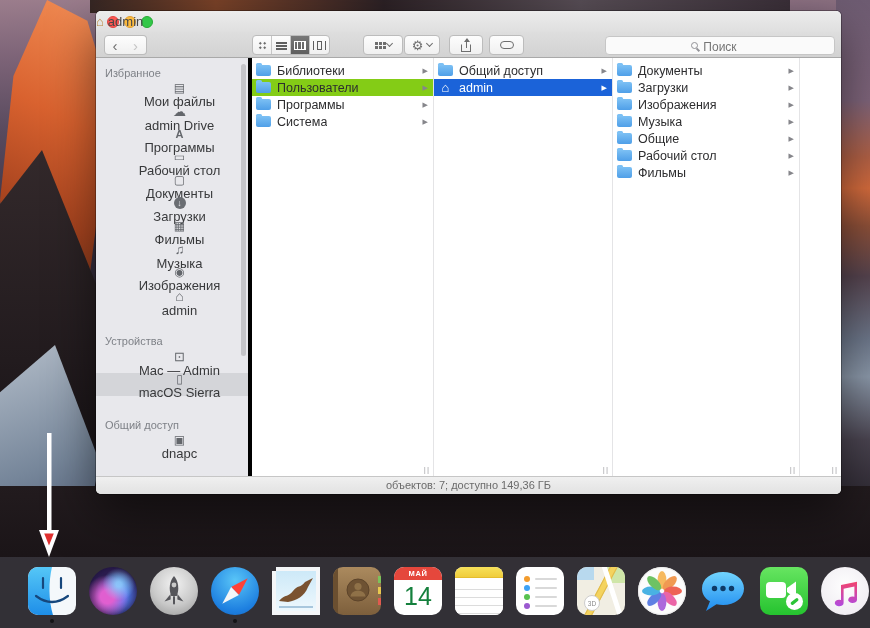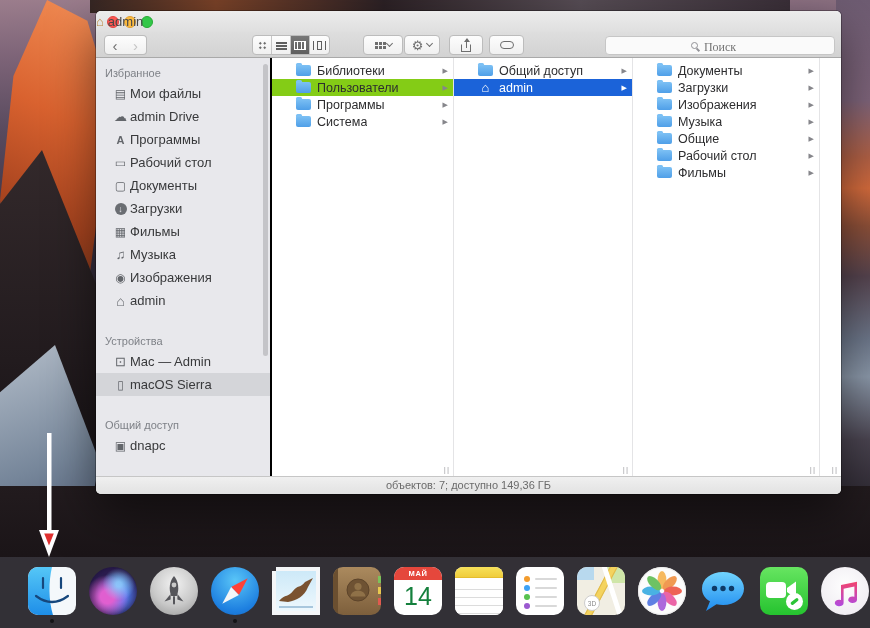--- a/index.html
+++ b/index.html
@@ -69,33 +69,33 @@
   .btn-share { left:353px; width:34px; }
   .share-g { position:relative; width:10px; height:8px; border:1px solid #6e6e6e; border-top-color:transparent; margin-top:5px; }
   .share-g::after { content:""; position:absolute; left:3.6px; top:-6px; width:1.4px; height:9px; background:#6e6e6e; }
   .share-g::before { content:""; position:absolute; left:1.6px; top:-7px; width:0; height:0;
     border-left:3px solid transparent; border-right:3px solid transparent; border-bottom:4px solid #6e6e6e; }
   .btn-tag { left:393px; width:35px; }
   .tag-g { width:14px; height:8px; border:1.4px solid #6e6e6e; border-radius:4px; }
   .searchfield { position:absolute; left:509px; top:3.5px; width:230px; height:19px;
     background:#fafafa; border:1px solid #c6c6c6; border-radius:4px; }
   .searchfield input { width:100%; height:100%; border:none; background:transparent; outline:none;
-    text-align:center; font-size:12px; color:#8e8e93; font-family:Liberation Serif, serif; }
+    text-align:center; font-size:12px; color:#8e8e93; font-family:Liberation Sans, sans-serif; }
   .mag { position:absolute; left:calc(50% - 29px); top:5px; width:7px; height:7px;
     border:1.4px solid #929297; border-radius:50%; }
   .mag::after { content:""; position:absolute; left:5px; top:5.5px; width:1.5px; height:4px;
     background:#929297; transform:rotate(-45deg); }
 
   
   .content { position:absolute; top:47px; bottom:18px; left:0; right:0; display:flex; overflow:hidden; }
-  .sidebar { width:176px; background:#e8e8ec; border-right:2px solid #000000; position:relative;
+  .sidebar { width:156px; background:#e8e8ec; border-right:4px solid #000000; position:relative;
     padding-top:6px; overflow:hidden; flex:none; }
   .sb-header { height:18px; line-height:18px; padding-left:9px; font-size:11px; color:#7e8187; }
   .sb-header.gap { margin-top:20px; }
-  .sb-item { height:23px; display:flex; align-items:center; padding-left:15px; font-size:13px; color:#38393b; }
+  .sb-item { height:23px; display:flex; align-items:center; padding-left:15px; font-size:13px; color:#38393b;flex-direction:column; }
   .sb-item.sel { background:#d4d5d9; }
   .sb-ic { width:19px; flex:none; text-align:center; color:#63666b; font-size:12px; line-height:1; }
   .ic-docsstack::after { content:"▤"; }
   .ic-cloud::after { content:"☁"; font-size:13px; }
   .ic-apps::after { content:"A"; font-weight:bold; font-size:11px; }
   .ic-desktop::after { content:"▭"; }
   .ic-doc::after { content:"▢"; }
   .ic-movies::after { content:"▦"; }
   .ic-music::after { content:"♫"; font-size:13px; }
   .ic-pics::after { content:"◉"; }
@@ -106,21 +106,21 @@
   .ic-down { display:inline-flex; align-items:center; justify-content:center; }
   .ic-down i { width:12px; height:12px; border-radius:50%; background:#6a6d72; color:#e8e8ec;
     font-size:9px; line-height:12px; text-align:center; font-style:normal; display:block; }
   .ic-down i::after { content:"↓"; }
   .ic-tagred i { display:block; width:11px; height:11px; border-radius:50%; background:#e2574e; margin:0 auto; }
   .sb-scroll { position:absolute; right:2px; top:6px; width:5px; height:292px; background:#c4c4c8; border-radius:3px; }
 
   .cols { flex:1; display:flex; background:#fff; }
   .col { border-right:1px solid #e4e4e6; padding-top:4px; position:relative; overflow:hidden; }
   .col1 { width:182px; } .col2 { width:179px; } .col3 { width:187px; } .col4 { flex:1; border-right:none; }
-  .crow { height:17px; display:flex; align-items:center; padding:0 5px 0 24px; font-size:12.5px; color:#2d2d2f;justify-content:space-between; }
+  .crow { height:17px; display:flex; align-items:center; padding:0 5px 0 4px; font-size:12.5px; color:#2d2d2f;justify-content:space-between; }
   .crow.sel-inactive { background:#84cc16; }
   .crow.sel-active { background:#1b63d9; color:#fff; }
   .folder { width:15px; height:11px; flex:none; background:linear-gradient(#7cc0f4,#4f9fe8);
     border-radius:1.5px 2px 2px 2px; position:relative; margin-right:6px; }
   .folder::before { content:""; position:absolute; top:-2.5px; left:0; width:6px; height:3px;
     background:#7cc0f4; border-radius:1.5px 1.5px 0 0; }
   .crow .home-ic { width:15px; flex:none; margin-right:6px; text-align:center; font-size:13px; line-height:1; }
   .crow .home-ic::after { content:"⌂"; }
   .crow.sel-active .home-ic::after { color:#fff; }
   .rlabel { white-space:nowrap; overflow:hidden; }

